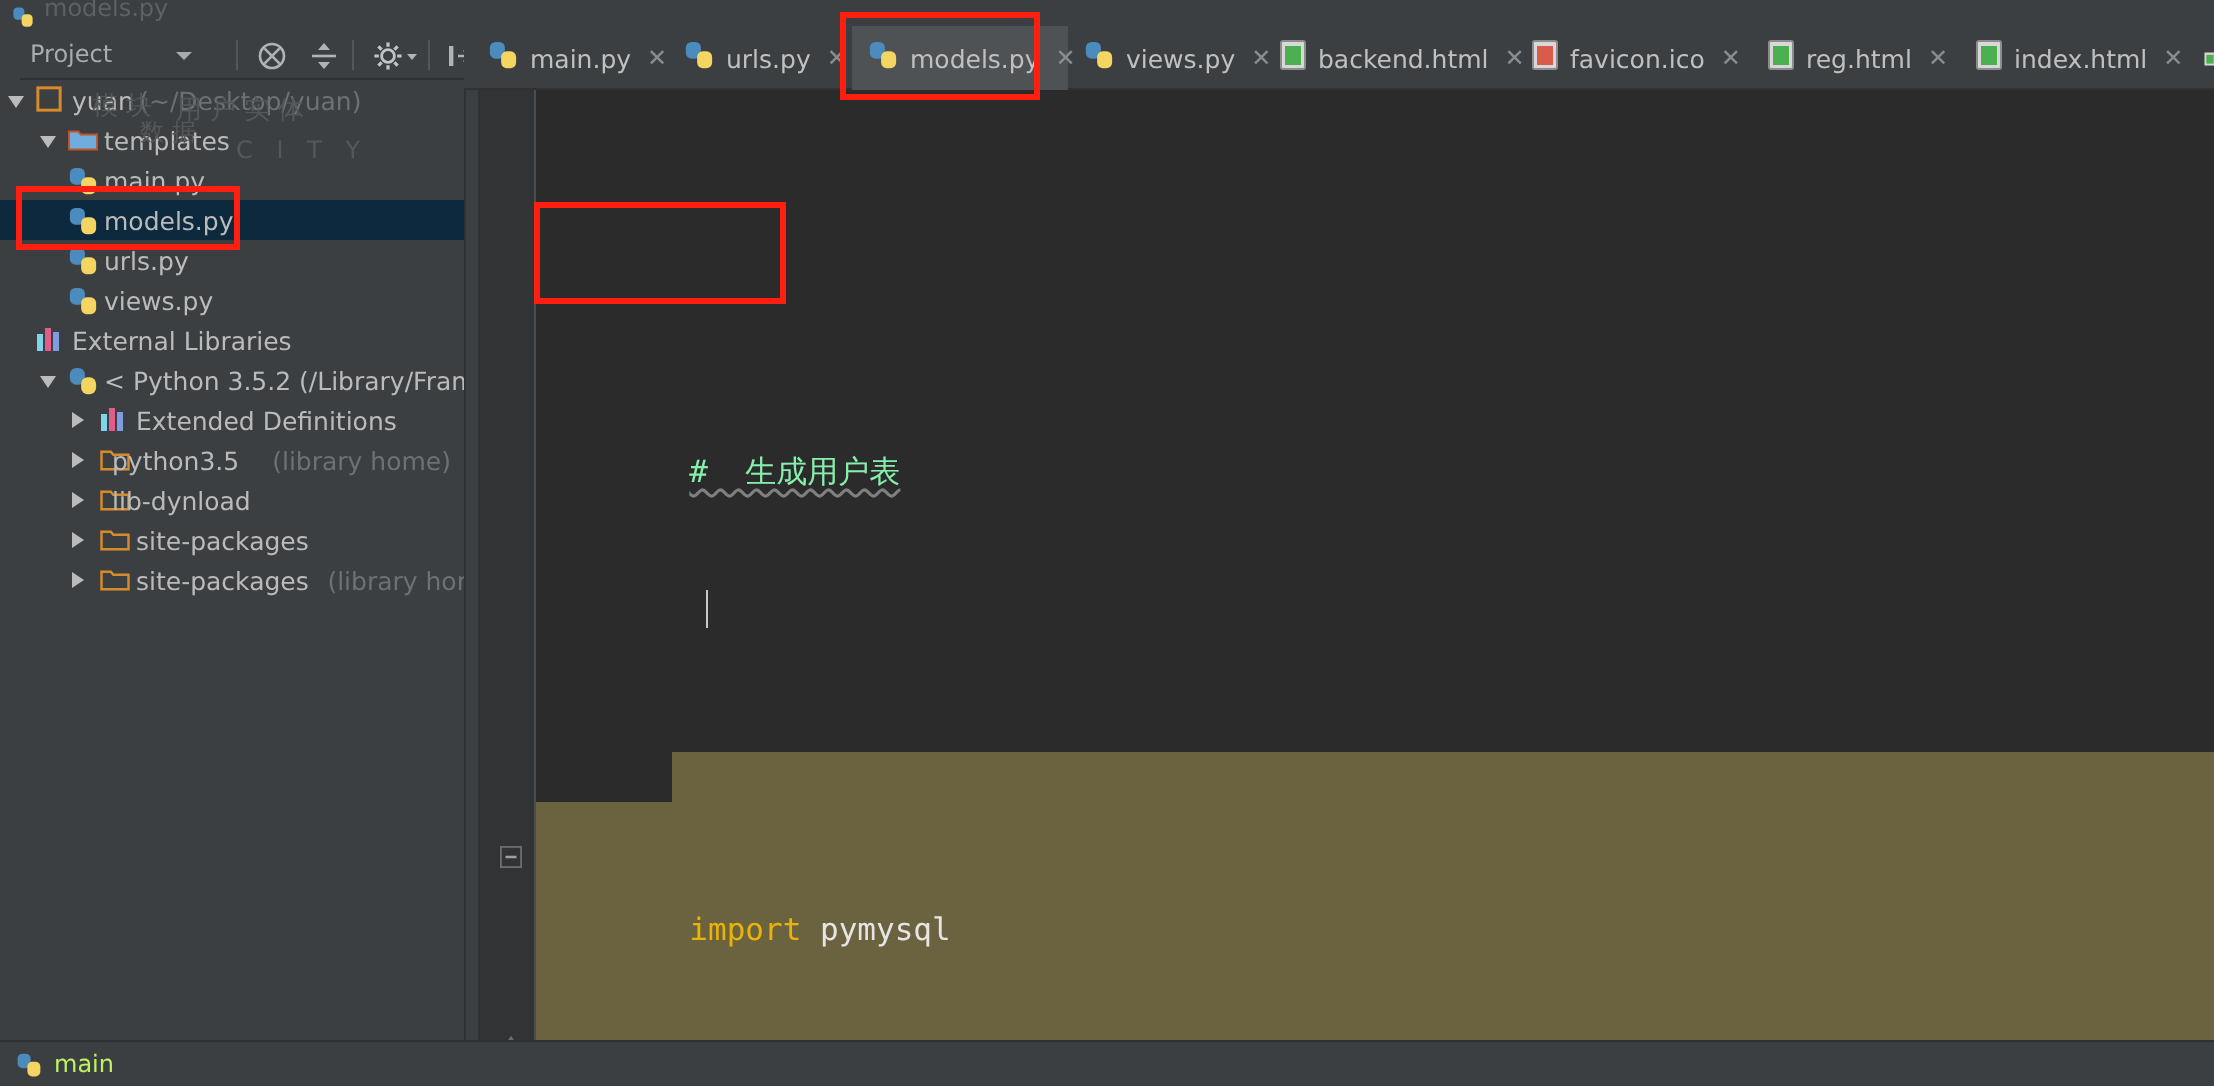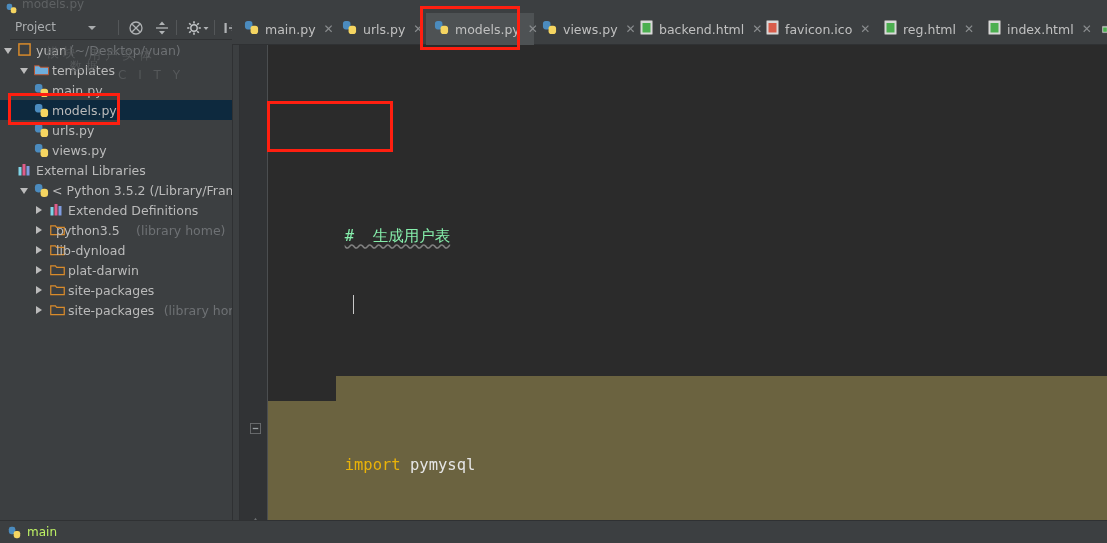--- a/index.html
+++ b/index.html
@@ -282,27 +282,20 @@
           </svg></span>
         <span class="lbl" style="left: 56px;">python3.5</span>
         <span class="lbl sub" style="left: 136.1px;">(library home)</span>
       </div>
       <div class="trow">
         <span class="arrow" style="left: 36px; top: 6px;"></span>
         <span class="ic" style="left: 50px; top: 3px;"><svg width="15" height="13" viewBox="0 0 16 13">
             <path d="M0.8 2.6h5l1.3 1.6H15.2v7.8H0.8z" fill="none" stroke="#d98b2b" stroke-width="1.3"></path>
           </svg></span>
         <span class="lbl" style="left: 56px;">lib-dynload</span>
-      </div>
-      <div class="trow">
-        <span class="arrow" style="left: 36px; top: 6px;"></span>
-        <span class="ic" style="left: 50px; top: 3px;"><svg width="15" height="13" viewBox="0 0 16 13">
-            <path d="M0.8 2.6h5l1.3 1.6H15.2v7.8H0.8z" fill="none" stroke="#d98b2b" stroke-width="1.3"></path>
-          </svg></span>
-        <span class="lbl" style="left: 68px;">plat-darwin</span>
       </div>
       <div class="trow">
         <span class="arrow" style="left: 36px; top: 6px;"></span>
         <span class="ic" style="left: 50px; top: 3px;"><svg width="15" height="13" viewBox="0 0 16 13">
             <path d="M0.8 2.6h5l1.3 1.6H15.2v7.8H0.8z" fill="none" stroke="#d98b2b" stroke-width="1.3"></path>
           </svg></span>
         <span class="lbl" style="left: 68px;">site-packages</span>
       </div>
       <div class="trow">
         <span class="arrow" style="left: 36px; top: 6px;"></span>

